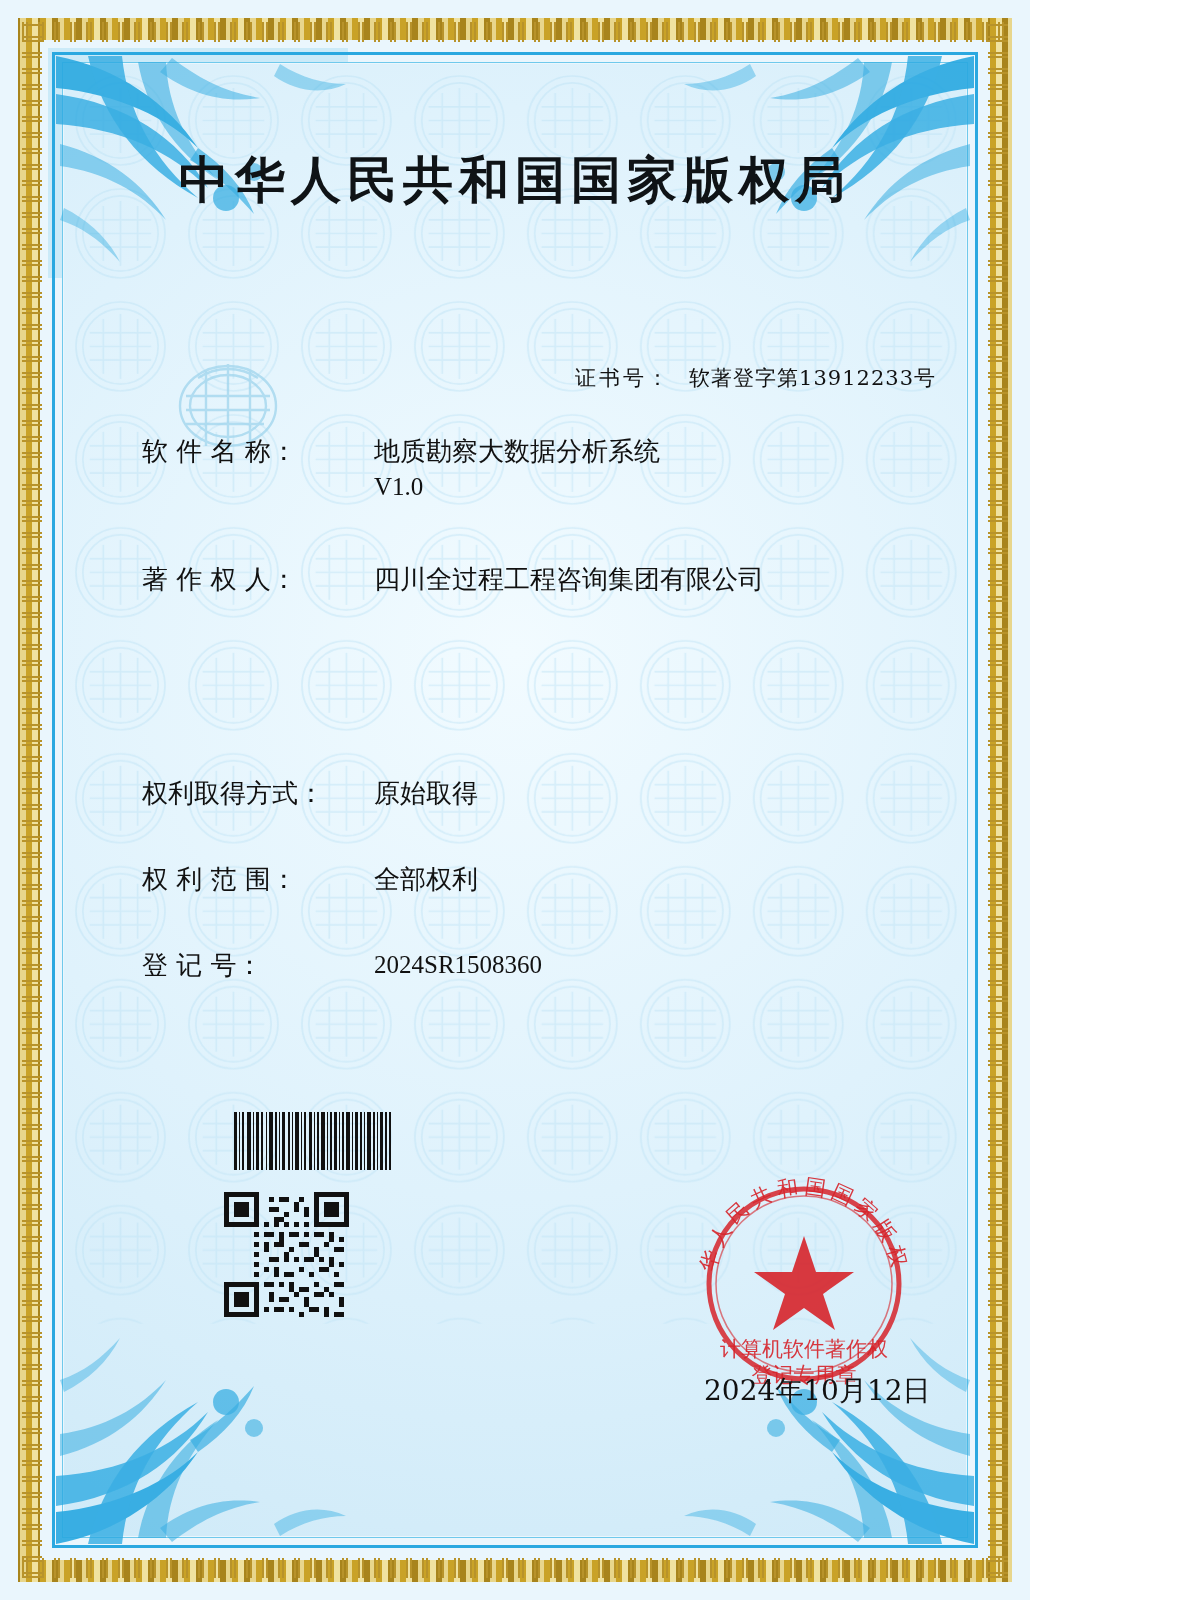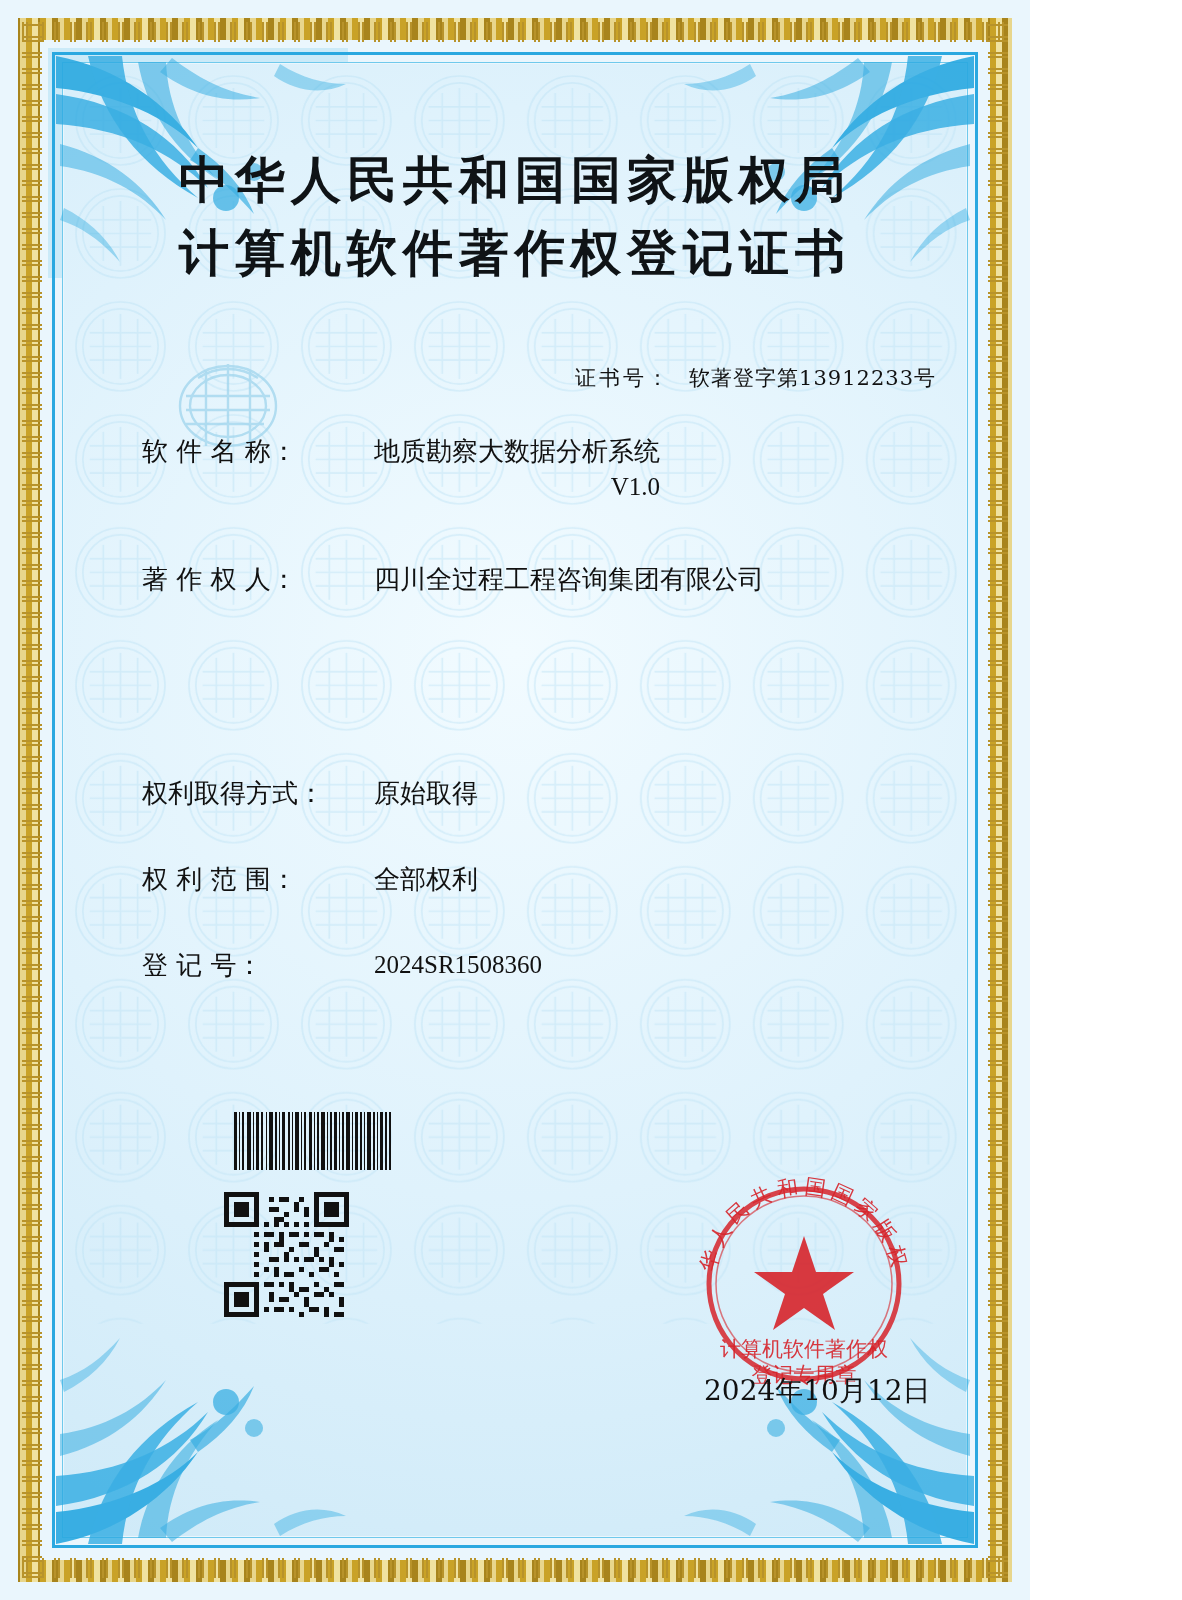--- a/index.html
+++ b/index.html
@@ -156,21 +156,20 @@
     width: 232px;
     flex: 0 0 232px;
     white-space: nowrap;
   }
   .fvalue {
     font-family: "DejaVu Serif", "Liberation Serif", serif;
     font-size: 26px;
     color: #111;
     line-height: 1.38;
     white-space: pre-line;
-    text-align: right;
   }
   .fvalue.mono {
     font-family: Liberation Serif, serif;
     font-size: 25px;
   }
   .spacer-lg { height: 120px; }
   .spacer-md { height: 58px; }
   .spacer-sm { height: 50px; }
 
   .statement {
@@ -310,21 +309,20 @@
       <path d="M124 10 C150 30 176 44 212 50 C172 56 140 44 112 24 Z" opacity="0.55"></path>
       <path d="M232 16 C254 30 276 36 298 36 C272 48 246 42 226 28 Z" opacity="0.45"></path>
       <path d="M16 160 C40 172 60 190 72 214 C54 194 36 180 12 172 Z" opacity="0.45"></path>
     </g>
   </svg>
 
   <div class="content">
 
     <div class="title-block">
       <div class="title-line">中华人民共和国国家版权局</div>
-      <div class="title-line">计算机软件著作权登记证书</div>
     </div>
 
     <div class="cert-no">
       <span class="lbl">证书号：</span><span class="val">软著登字第13912233号</span>
     </div>
 
     <svg class="emblem" viewBox="0 0 120 110" xmlns="http://www.w3.org/2000/svg">
       <g fill="none" stroke="#9fd4ec" stroke-width="2.4">
         <ellipse cx="60" cy="52" rx="48" ry="40"></ellipse>
         <ellipse cx="60" cy="52" rx="38" ry="31"></ellipse>

